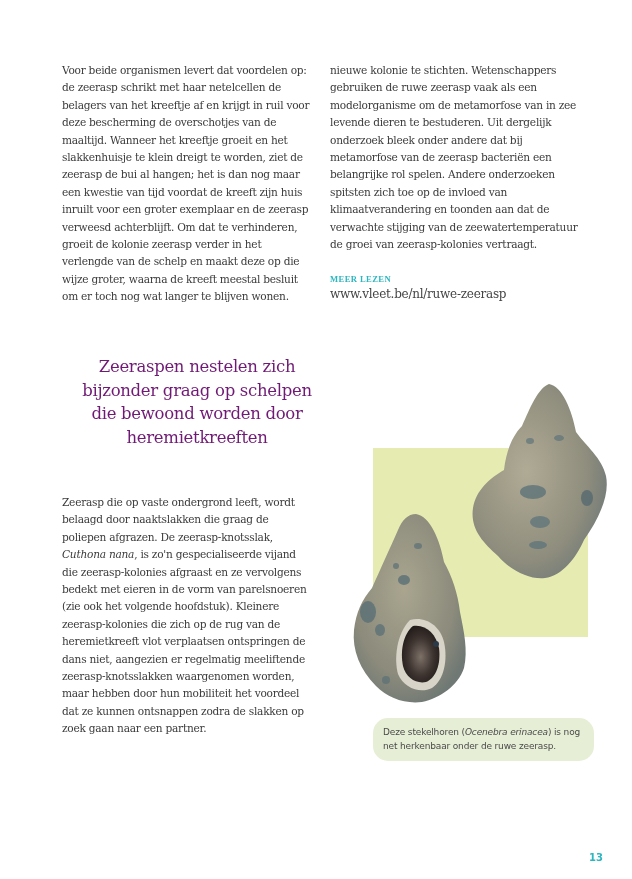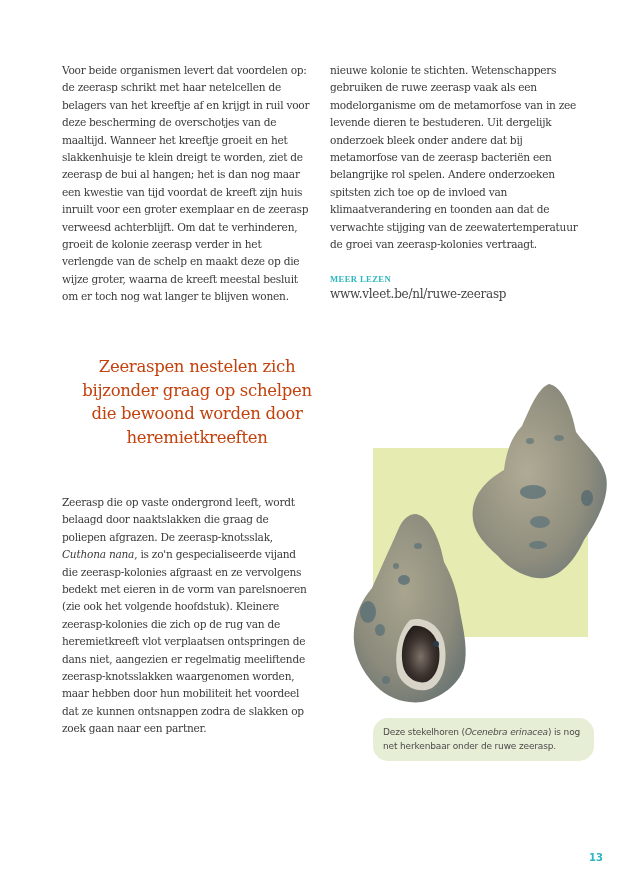--- a/index.html
+++ b/index.html
@@ -17,21 +17,21 @@
   #col-right-top { left: 330px; top: 62px; width: 262px; }
   #col-left-bottom { left: 62px; top: 494px; width: 252px; }
   .para-gap { margin-top: 17px !important; }
   .more-label {
     font-family: Liberation Serif, serif; font-weight: bold; font-size: 8.6px; letter-spacing: 0.4px;
     color: #2bb6c0; margin-top: 19px !important; line-height: 14px;
   }
   .more-url { font-size: 12px; line-height: 16px; color: #444; }
   #pull-quote {
     position: absolute; left: 72px; top: 355px; width: 250px; text-align: center;
-    font-family: "DejaVu Serif", serif; font-size: 16.5px; line-height: 23.5px; color: #c2410c;
+    font-family: "DejaVu Serif", serif; font-size: 16.5px; line-height: 23.5px; color: #701a75;
     letter-spacing: -0.3px;
   }
   #photo-bg { position: absolute; left: 373px; top: 448px; width: 215px; height: 189px; background: #e6ecb1; }
   #shells { position: absolute; left: 340px; top: 380px; width: 280px; height: 330px; }
   #caption {
     position: absolute; left: 373px; top: 718px; width: 203px; padding: 7px 8px 8px 10px;
     background: #e6eed6; font-family: "DejaVu Sans", "Liberation Sans", sans-serif;
     font-size: 9px; line-height: 14px; color: #4a4a4a; letter-spacing: -0.15px; border-radius: 15px;
   }
   #page-number {

